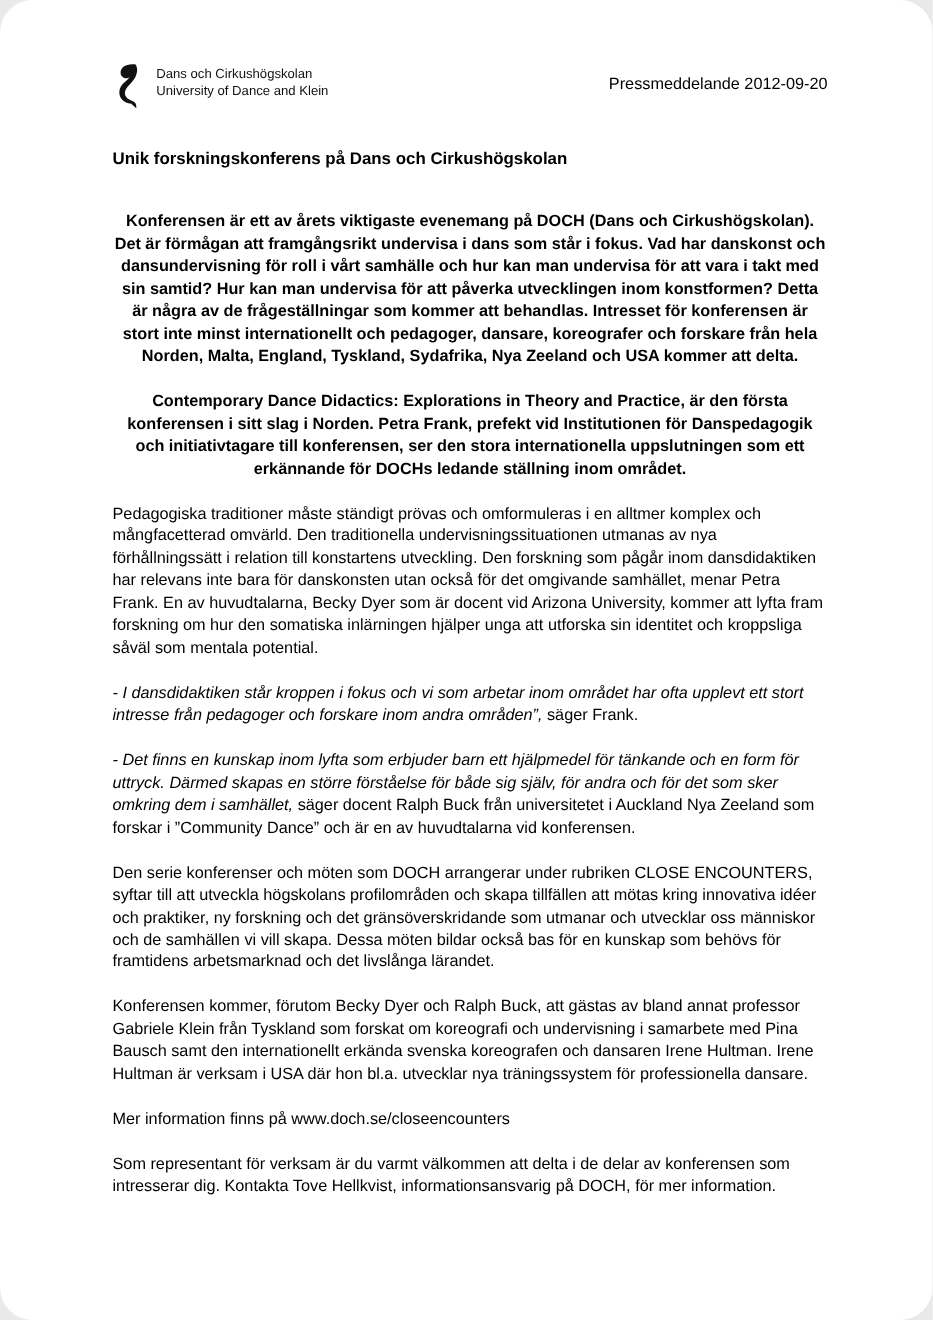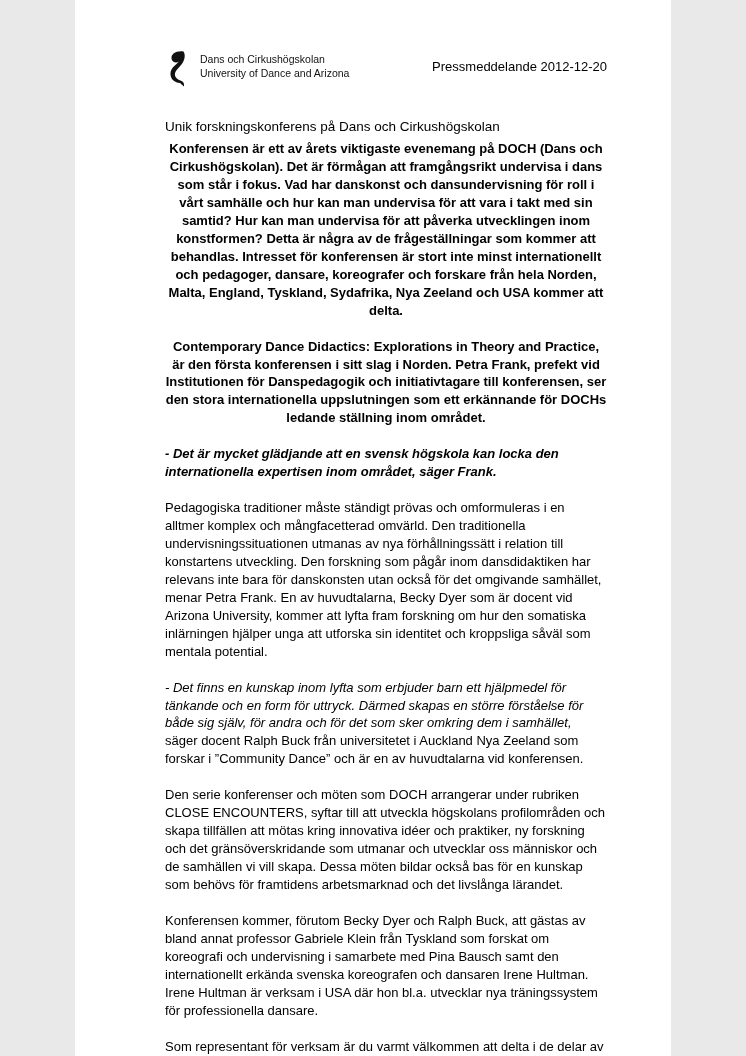--- a/index.html
+++ b/index.html
@@ -1,42 +1,43 @@
 <!DOCTYPE html>
 <html><head>
 <meta charset="utf-8">
 <style>
   html,body { margin:0; padding:0; background:#e9e9e9; }
   .page {
     position:relative;
-    width:596px; height:1056px;
+    width:746px; height:1056px;
     margin:0 auto;
     background:#ffffff;
     box-sizing:border-box;
-    padding:50px 64px 40px 90px;
+    padding:50px 84px 40px 90px;
     font-family:"Liberation Sans", sans-serif;
     font-size:13px;
     line-height:1.38;
     color:#000;
     overflow:hidden;
+    border-radius:26px;
   }
   .doc-header {
     display:flex;
     justify-content:space-between;
     align-items:flex-start;
     margin-bottom:30px;
   }
   .logo-block { display:flex; align-items:flex-start; gap:9px; }
   .logo-mark { display:inline-block; width:26px; height:38px; }
   .org-names { font-size:10.5px; line-height:1.3; padding-top:3px; color:#111; }
   .press-label { font-size:13px; padding-top:8px; }
   h1.doc-title {
     font-size:13.5px;
-    font-weight:normal;
-    margin:0 0 4px 0;
+    font-weight:bold;
+    margin:0 0 32px 0;
     line-height:1.35;
   }
   p { margin:0 0 18px 0; }
   .bold { font-weight:bold;text-align:center; }
   .bold-italic { font-weight:bold; font-style:italic; }
   .subtitle em { font-style:italic; }
 </style>
 </head>
 <body>
 
@@ -44,40 +45,41 @@
 
   <header class="doc-header">
     <div class="logo-block">
       <span class="logo-mark">
         <svg width="26" height="38" viewBox="0 0 26 38" aria-hidden="true">
           <path d="M18.5 1.5 C11 0.5 6 4 6.5 8.5 C7 12.5 11.5 13.5 14 11.5 C11 15 6 17.5 5.5 23 C5 28.5 9 32.5 15 33 L19 36.5 C19.5 33 18 31.5 15.5 30.5 C11.5 29 9.5 26.5 10 23.5 C10.5 20 15 17 17.5 13 C20 9 20.5 4.5 18.5 1.5 Z" fill="#111"></path>
         </svg>
       </span>
       <div class="org-names">
         <div>Dans och Cirkushögskolan</div>
-        <div>University of Dance and Arizona</div>
+        <div>University of Dance and Klein</div>
       </div>
     </div>
-    <div class="press-label">Pressmeddelande 2012-12-20</div>
+    <div class="press-label">Pressmeddelande 2012-09-20</div>
   </header>
 
   <h1 class="doc-title">Unik forskningskonferens på Dans och Cirkushögskolan</h1>
 
 
   <p class="bold">Konferensen är ett av årets viktigaste evenemang på DOCH (Dans och Cirkushögskolan). Det är förmågan att framgångsrikt undervisa i dans som står i fokus. Vad har danskonst och dansundervisning för roll i vårt samhälle och hur kan man undervisa för att vara i takt med sin samtid? Hur kan man undervisa för att påverka utvecklingen inom konstformen? Detta är några av de frågeställningar som kommer att behandlas. Intresset för konferensen är stort inte minst internationellt och pedagoger, dansare, koreografer och forskare från hela Norden, Malta, England, Tyskland, Sydafrika, Nya Zeeland och USA kommer att delta.</p>
 
   <p class="bold">Contemporary Dance Didactics: Explorations in Theory and Practice, är den första konferensen i sitt slag i Norden. Petra Frank, prefekt vid Institutionen för Danspedagogik och initiativtagare till konferensen, ser den stora internationella uppslutningen som ett erkännande för DOCHs ledande ställning inom området.</p>
 
-  <p class="bold-italic">- Det är mycket glädjande att en svensk högskola kan locka den internationella expertisen inom området, säger Frank.</p>
 
   <p>Pedagogiska traditioner måste ständigt prövas och omformuleras i en alltmer komplex och mångfacetterad omvärld. Den traditionella undervisningssituationen utmanas av nya förhållningssätt i relation till konstartens utveckling. Den forskning som pågår inom dansdidaktiken har relevans inte bara för danskonsten utan också för det omgivande samhället, menar Petra Frank. En av huvudtalarna, Becky Dyer som är docent vid Arizona University, kommer att lyfta fram forskning om hur den somatiska inlärningen hjälper unga att utforska sin identitet och kroppsliga såväl som mentala potential.</p>
 
+  <p><em>- I dansdidaktiken står kroppen i fokus och vi som arbetar inom området har ofta upplevt ett stort intresse från pedagoger och forskare inom andra områden”,</em> <span>säger Frank.</span></p>
 
   <p><em>- Det finns en kunskap inom lyfta som erbjuder barn ett hjälpmedel för tänkande och en form för uttryck. Därmed skapas en större förståelse för både sig själv, för andra och för det som sker omkring dem i samhället,</em> <span>säger docent Ralph Buck från universitetet i Auckland Nya Zeeland som forskar i ”Community Dance” och är en av huvudtalarna vid konferensen.</span></p>
 
   <p>Den serie konferenser och möten som DOCH arrangerar under rubriken CLOSE ENCOUNTERS, syftar till att utveckla högskolans profilområden och skapa tillfällen att mötas kring innovativa idéer och praktiker, ny forskning och det gränsöverskridande som utmanar och utvecklar oss människor och de samhällen vi vill skapa. Dessa möten bildar också bas för en kunskap som behövs för framtidens arbetsmarknad och det livslånga lärandet.</p>
 
   <p>Konferensen kommer, förutom Becky Dyer och Ralph Buck, att gästas av bland annat professor Gabriele Klein från Tyskland som forskat om koreografi och undervisning i samarbete med Pina Bausch samt den internationellt erkända svenska koreografen och dansaren Irene Hultman. Irene Hultman är verksam i USA där hon bl.a. utvecklar nya träningssystem för professionella dansare.</p>
 
+  <p><span>Mer information finns på </span><span>www.doch.se/closeencounters</span></p>
 
   <p>Som representant för verksam är du varmt välkommen att delta i de delar av konferensen som intresserar dig. Kontakta Tove Hellkvist, informationsansvarig på DOCH, för mer information.</p>
 
 </div>
 
 </body></html>

